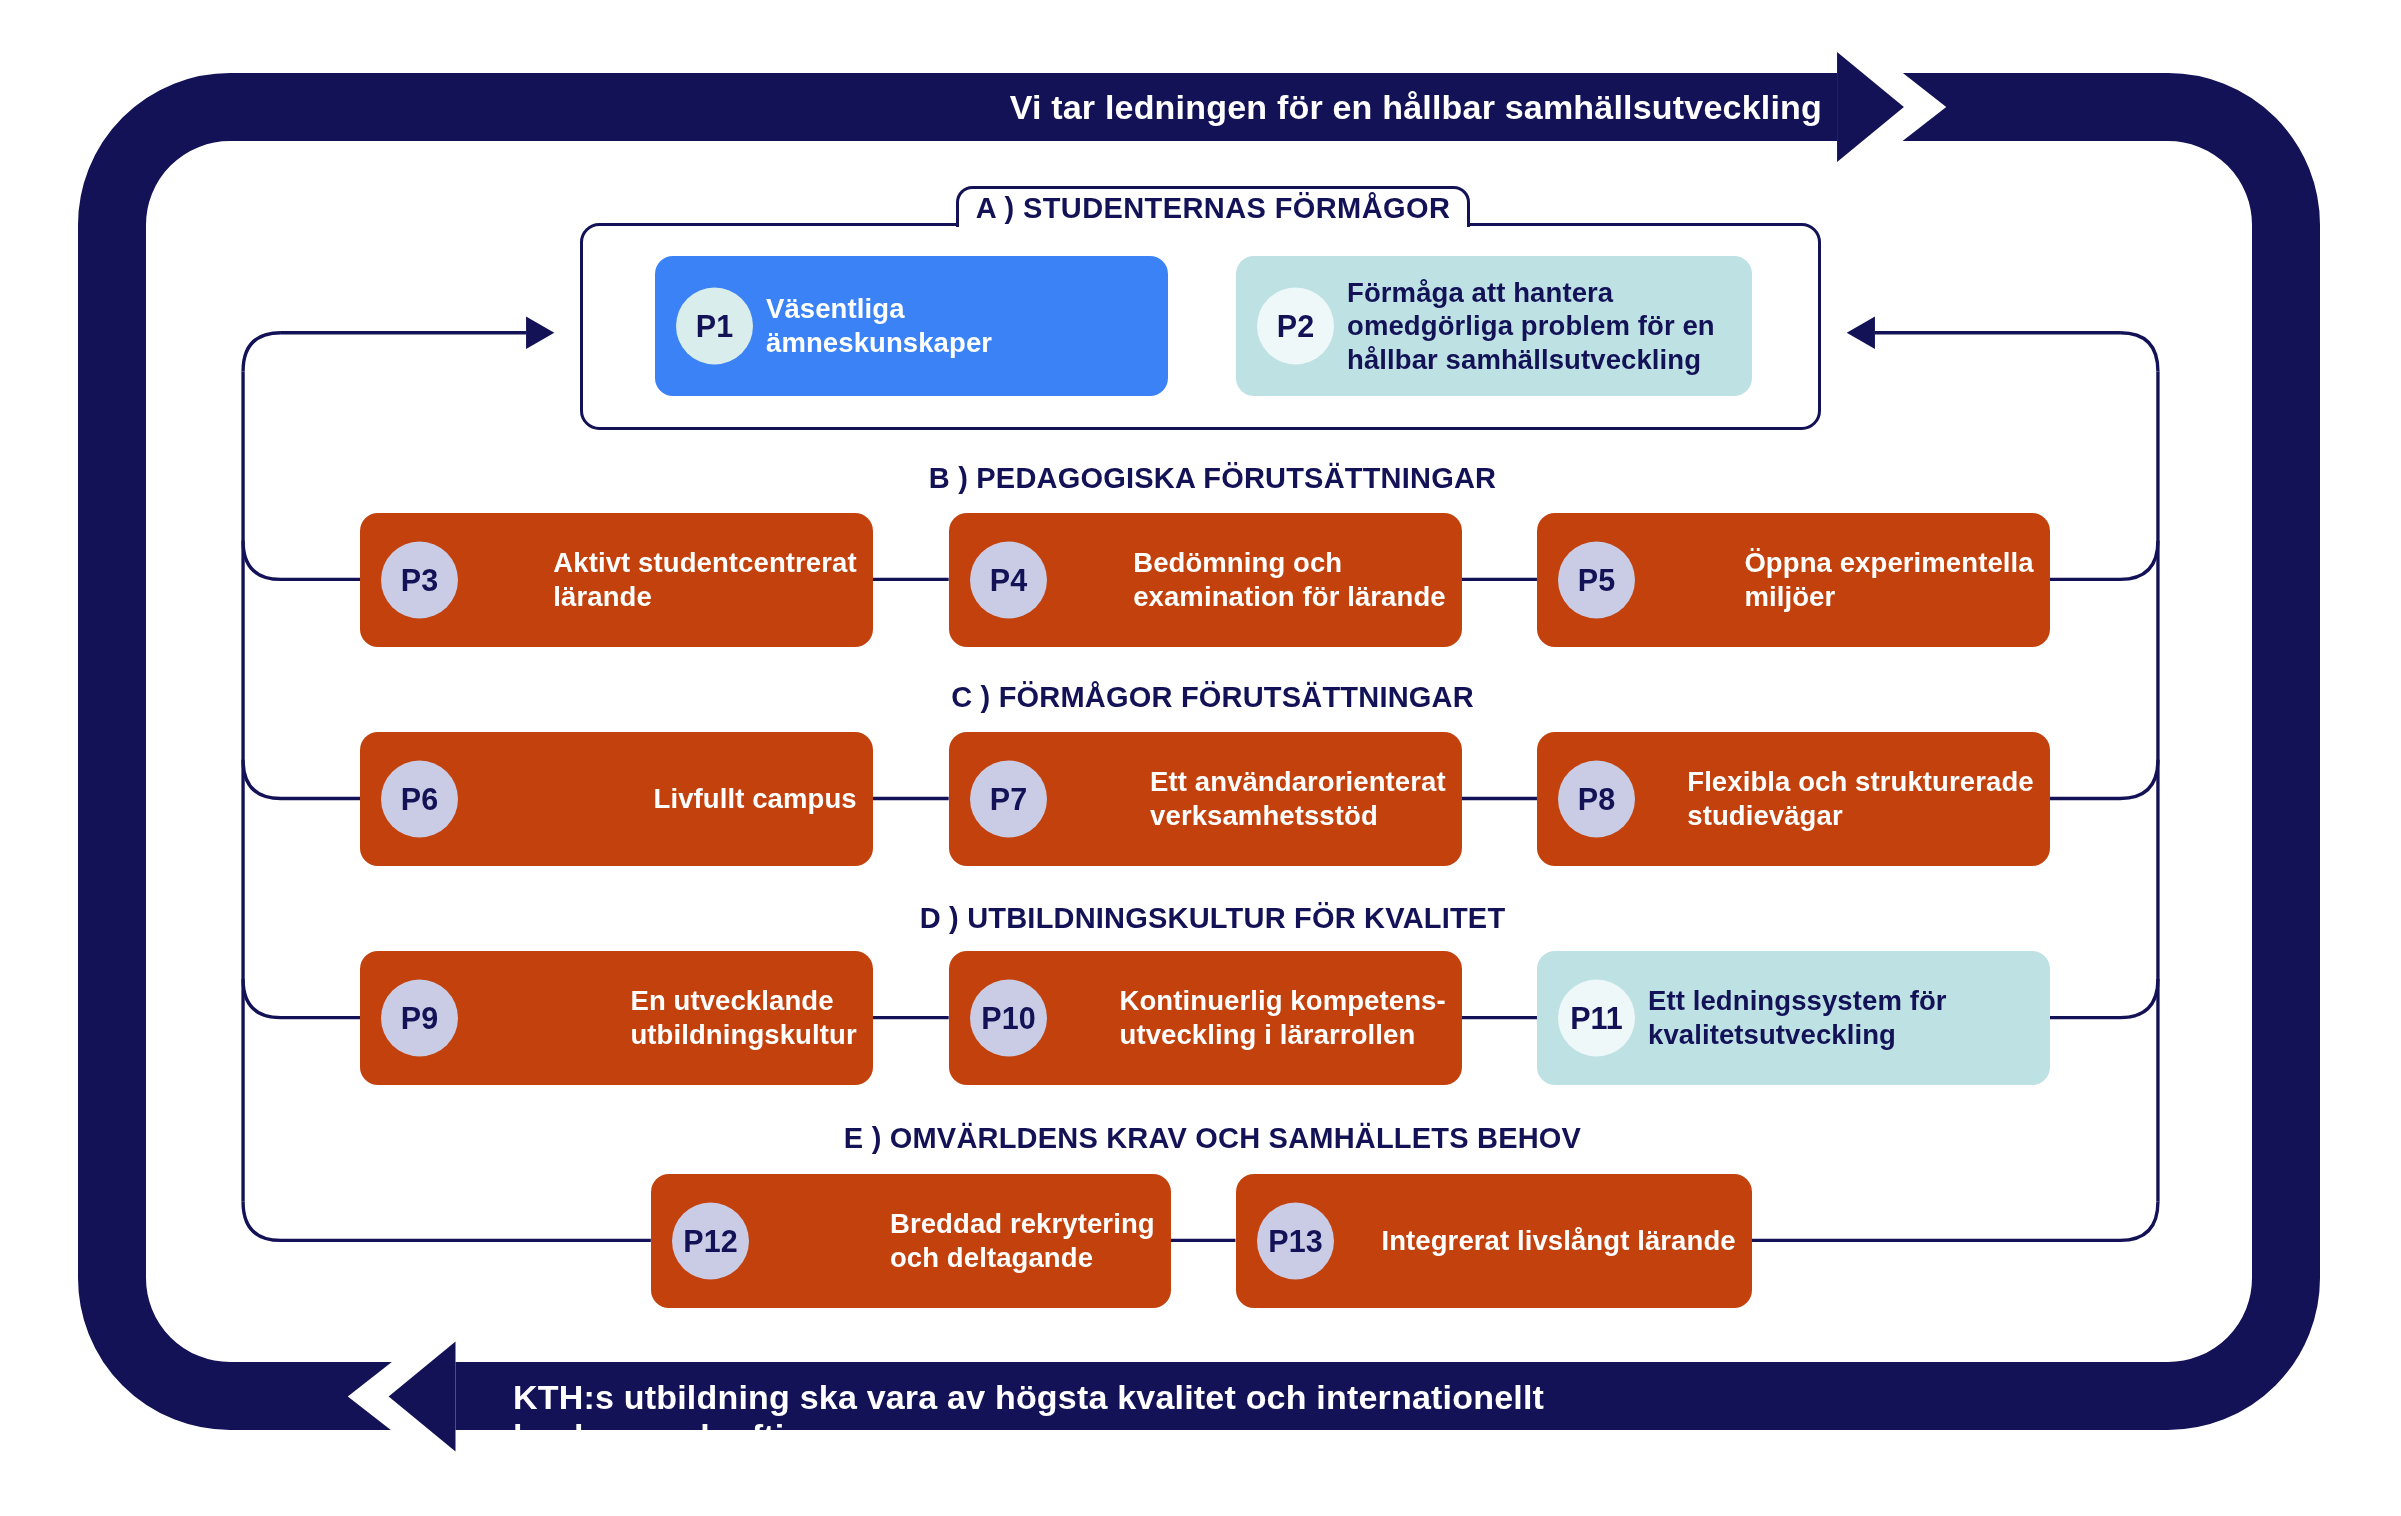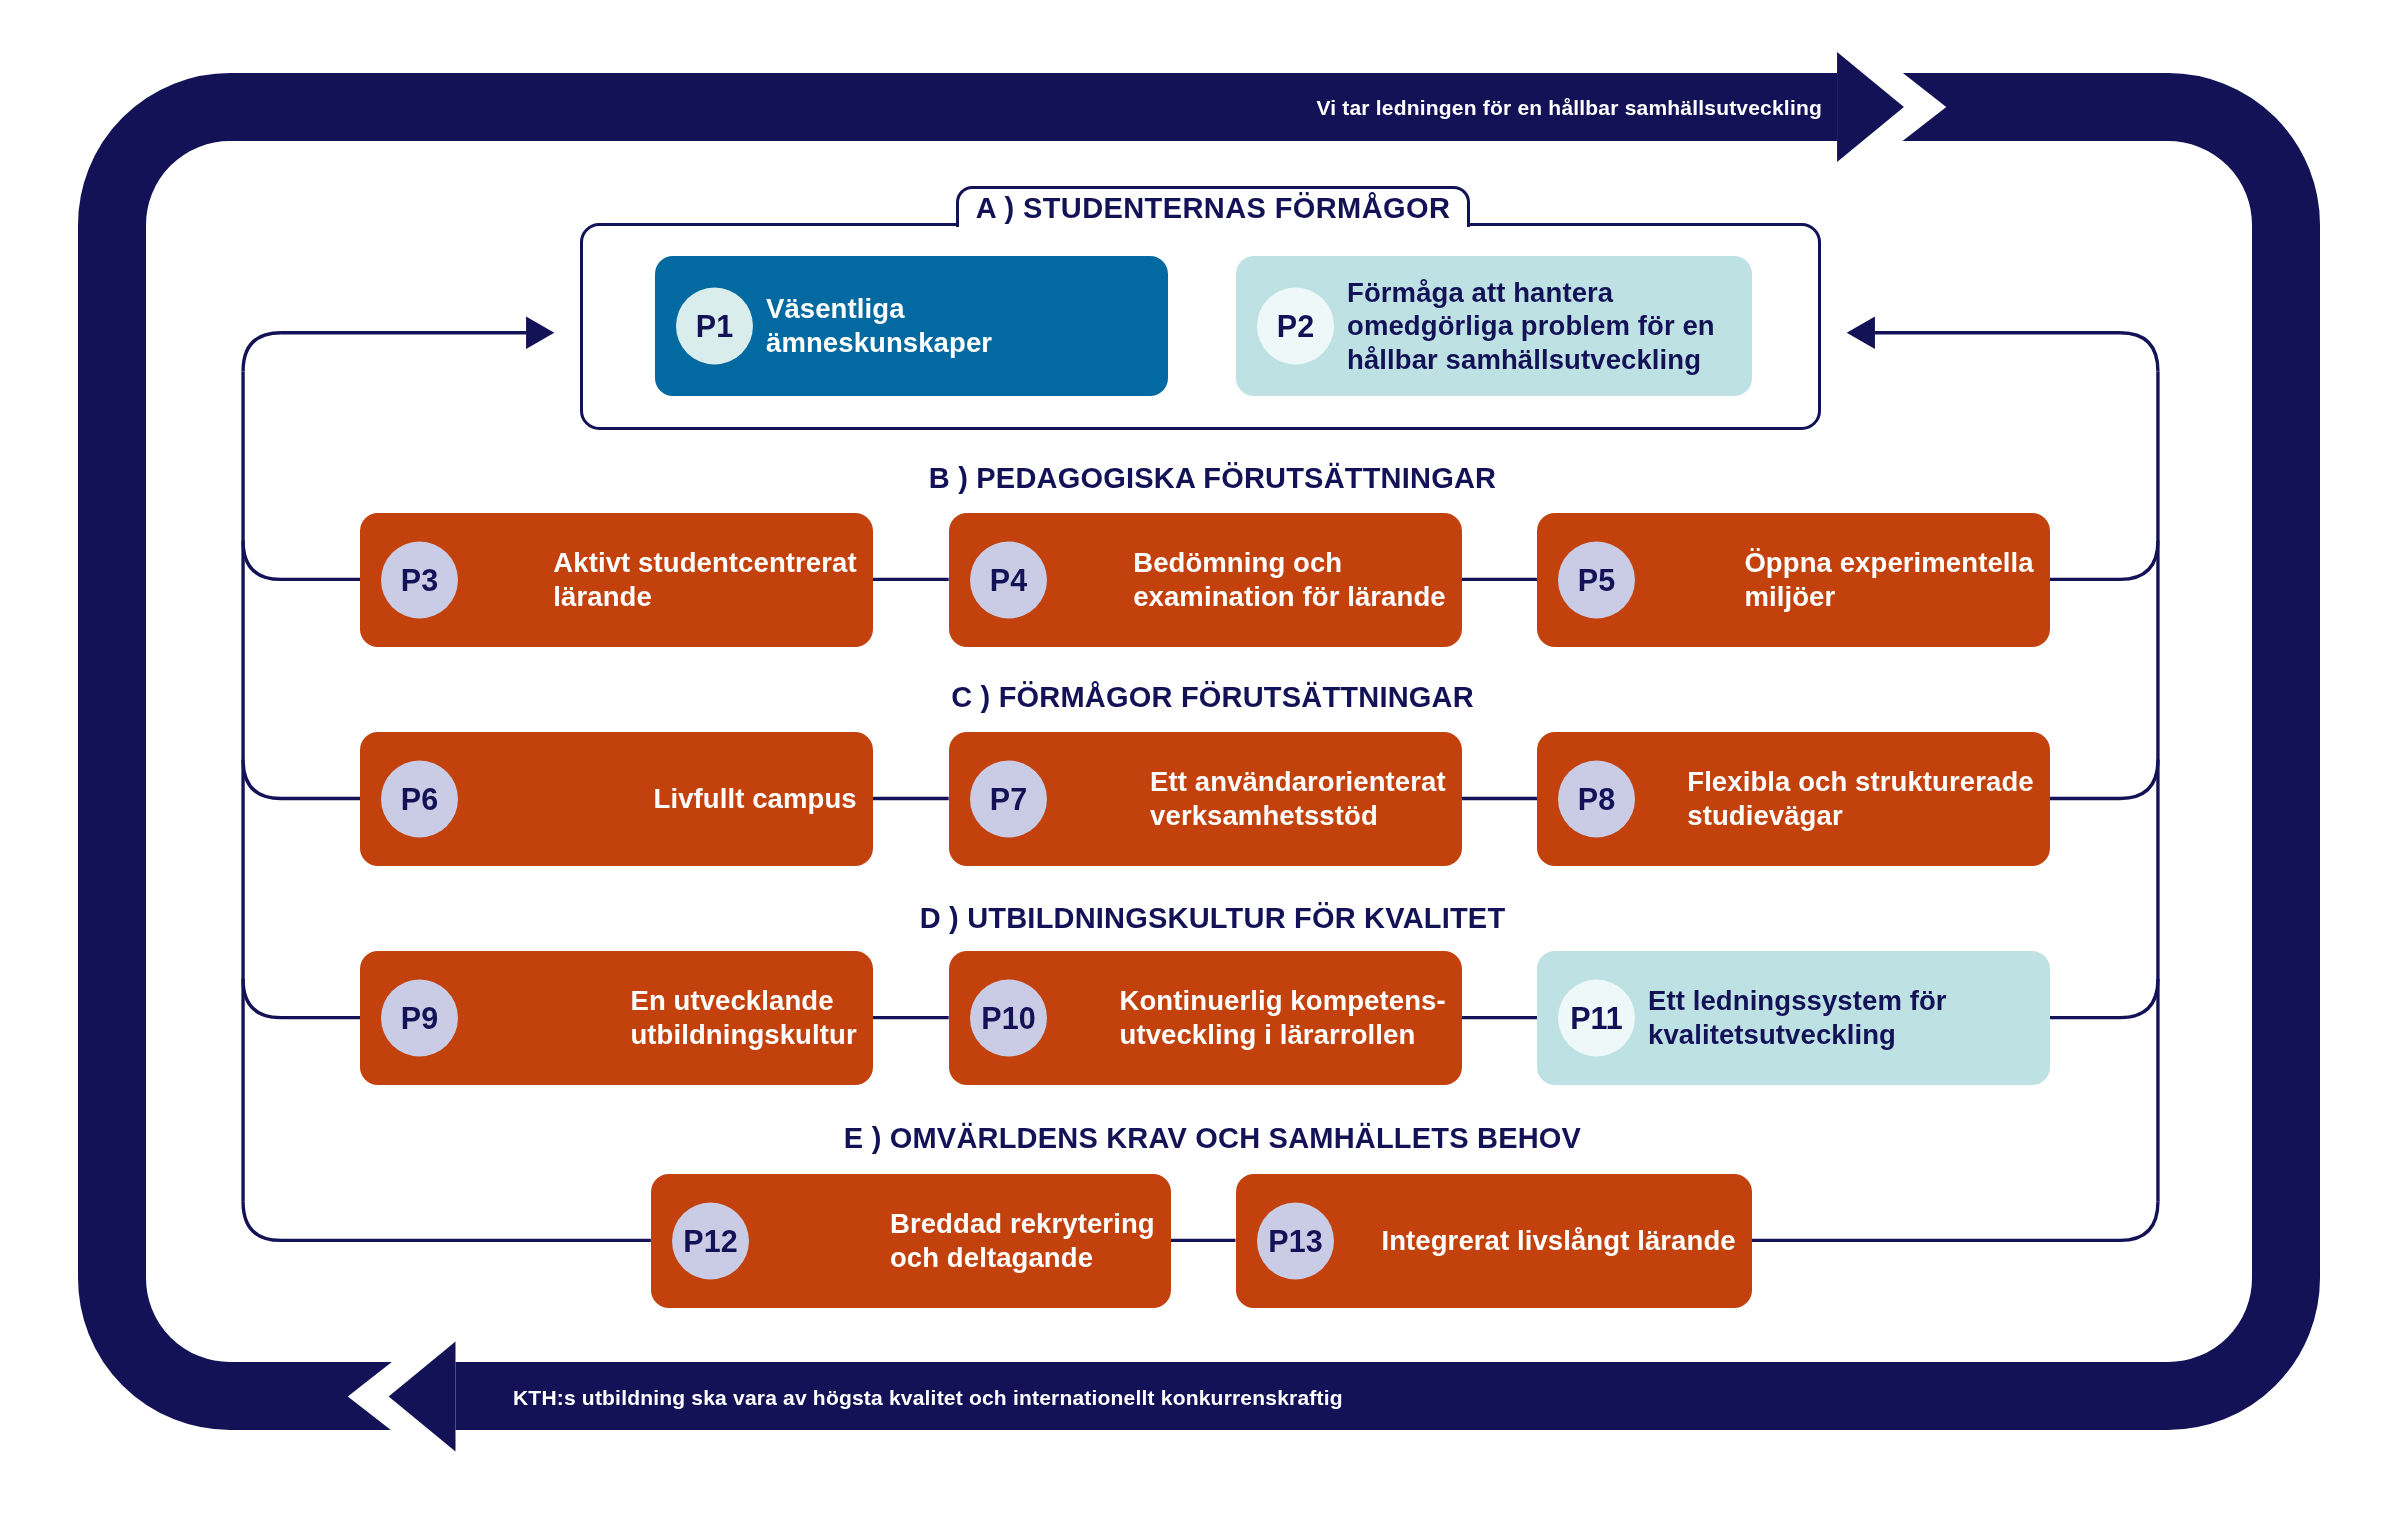--- a/index.html
+++ b/index.html
@@ -8,21 +8,21 @@
     font-family:"Liberation Sans", sans-serif; overflow:hidden;
   }
   
   .frame {
     position:absolute; left:78px; top:73px; width:2242px; height:1357px;
     border:68px solid #131257; border-radius:152px; box-sizing:border-box;
   }
   .decor { position:absolute; left:0; top:0; width:2401px; height:1516px; pointer-events:none; }
 
   .banner {
-    position:absolute; color:#ffffff; font-weight:bold; font-size:21px;
+    position:absolute; color:#ffffff; font-weight:bold; font-size:34px;
     height:39px; line-height:39px; letter-spacing:0.2px; z-index:4;
   }
   .banner.top { left:743px; top:88px; width:1079px; text-align:right; }
   .banner.bottom { left:513px; top:1378px; width:1263px; text-align:left; }
 
   .section-a-outline {
     position:absolute; left:580px; top:223px; width:1241px; height:207px;
     border:3px solid #131257; border-radius:19.3px; box-sizing:border-box; z-index:1;
   }
   .section-a-tab {
@@ -38,21 +38,21 @@
     position:absolute; left:0; width:2401px; text-align:center; color:#131257;
     font-weight:bold; font-size:29px; letter-spacing:0.2px; z-index:3;padding-left:12px;
   }
   .h-b { top:462px; } .h-c { top:681px; } .h-d { top:902px; } .h-e { top:1122px; }
 
   .card {
     position:absolute; border-radius:18px; box-sizing:border-box;
     display:flex; align-items:center; z-index:3;
   }
   .card.navy { background:#c2410c; color:#ffffff;justify-content:flex-end; }
-  .card.teal { background:#0369a1; color:#ffffff; }
+  .card.teal { background:#3b82f6; color:#ffffff; }
   .card.cyan { background:#bee1e4; color:#131257; }
   .badge {
     position:absolute; left:21px; top:50%; transform:translateY(-50%);
     width:77px; height:77px; border-radius:50%;
     display:flex; align-items:center; justify-content:center;
     font-weight:bold; font-size:30.5px; color:#131257;
   }
   .card.navy .badge { background:#c9cce4; }
   .card.teal .badge { background:#d9edec; }
   .card.cyan .badge { background:#eef8f8; }

